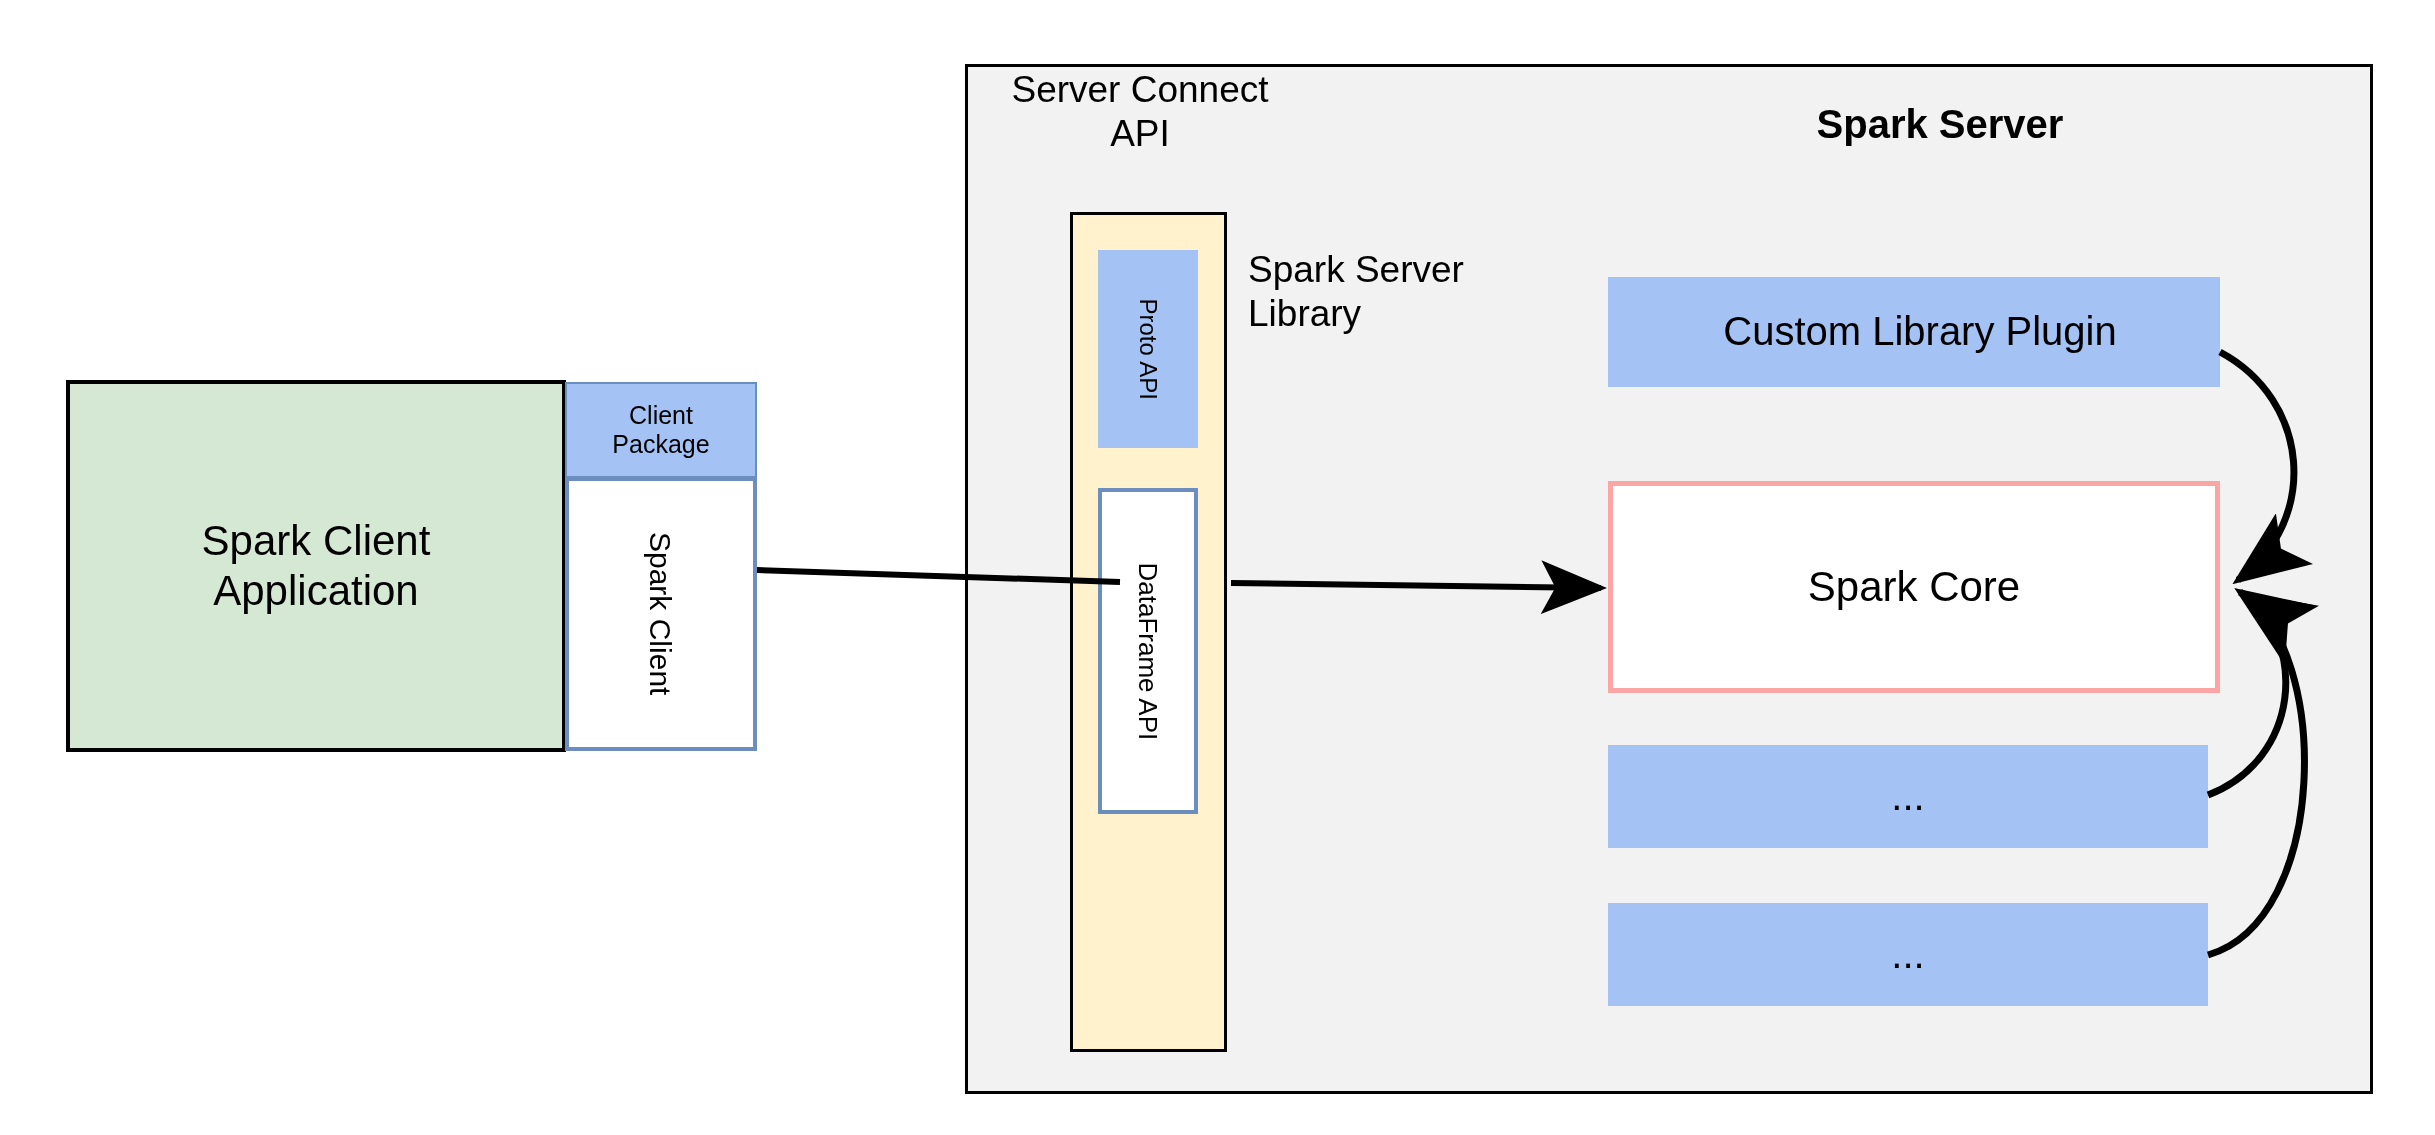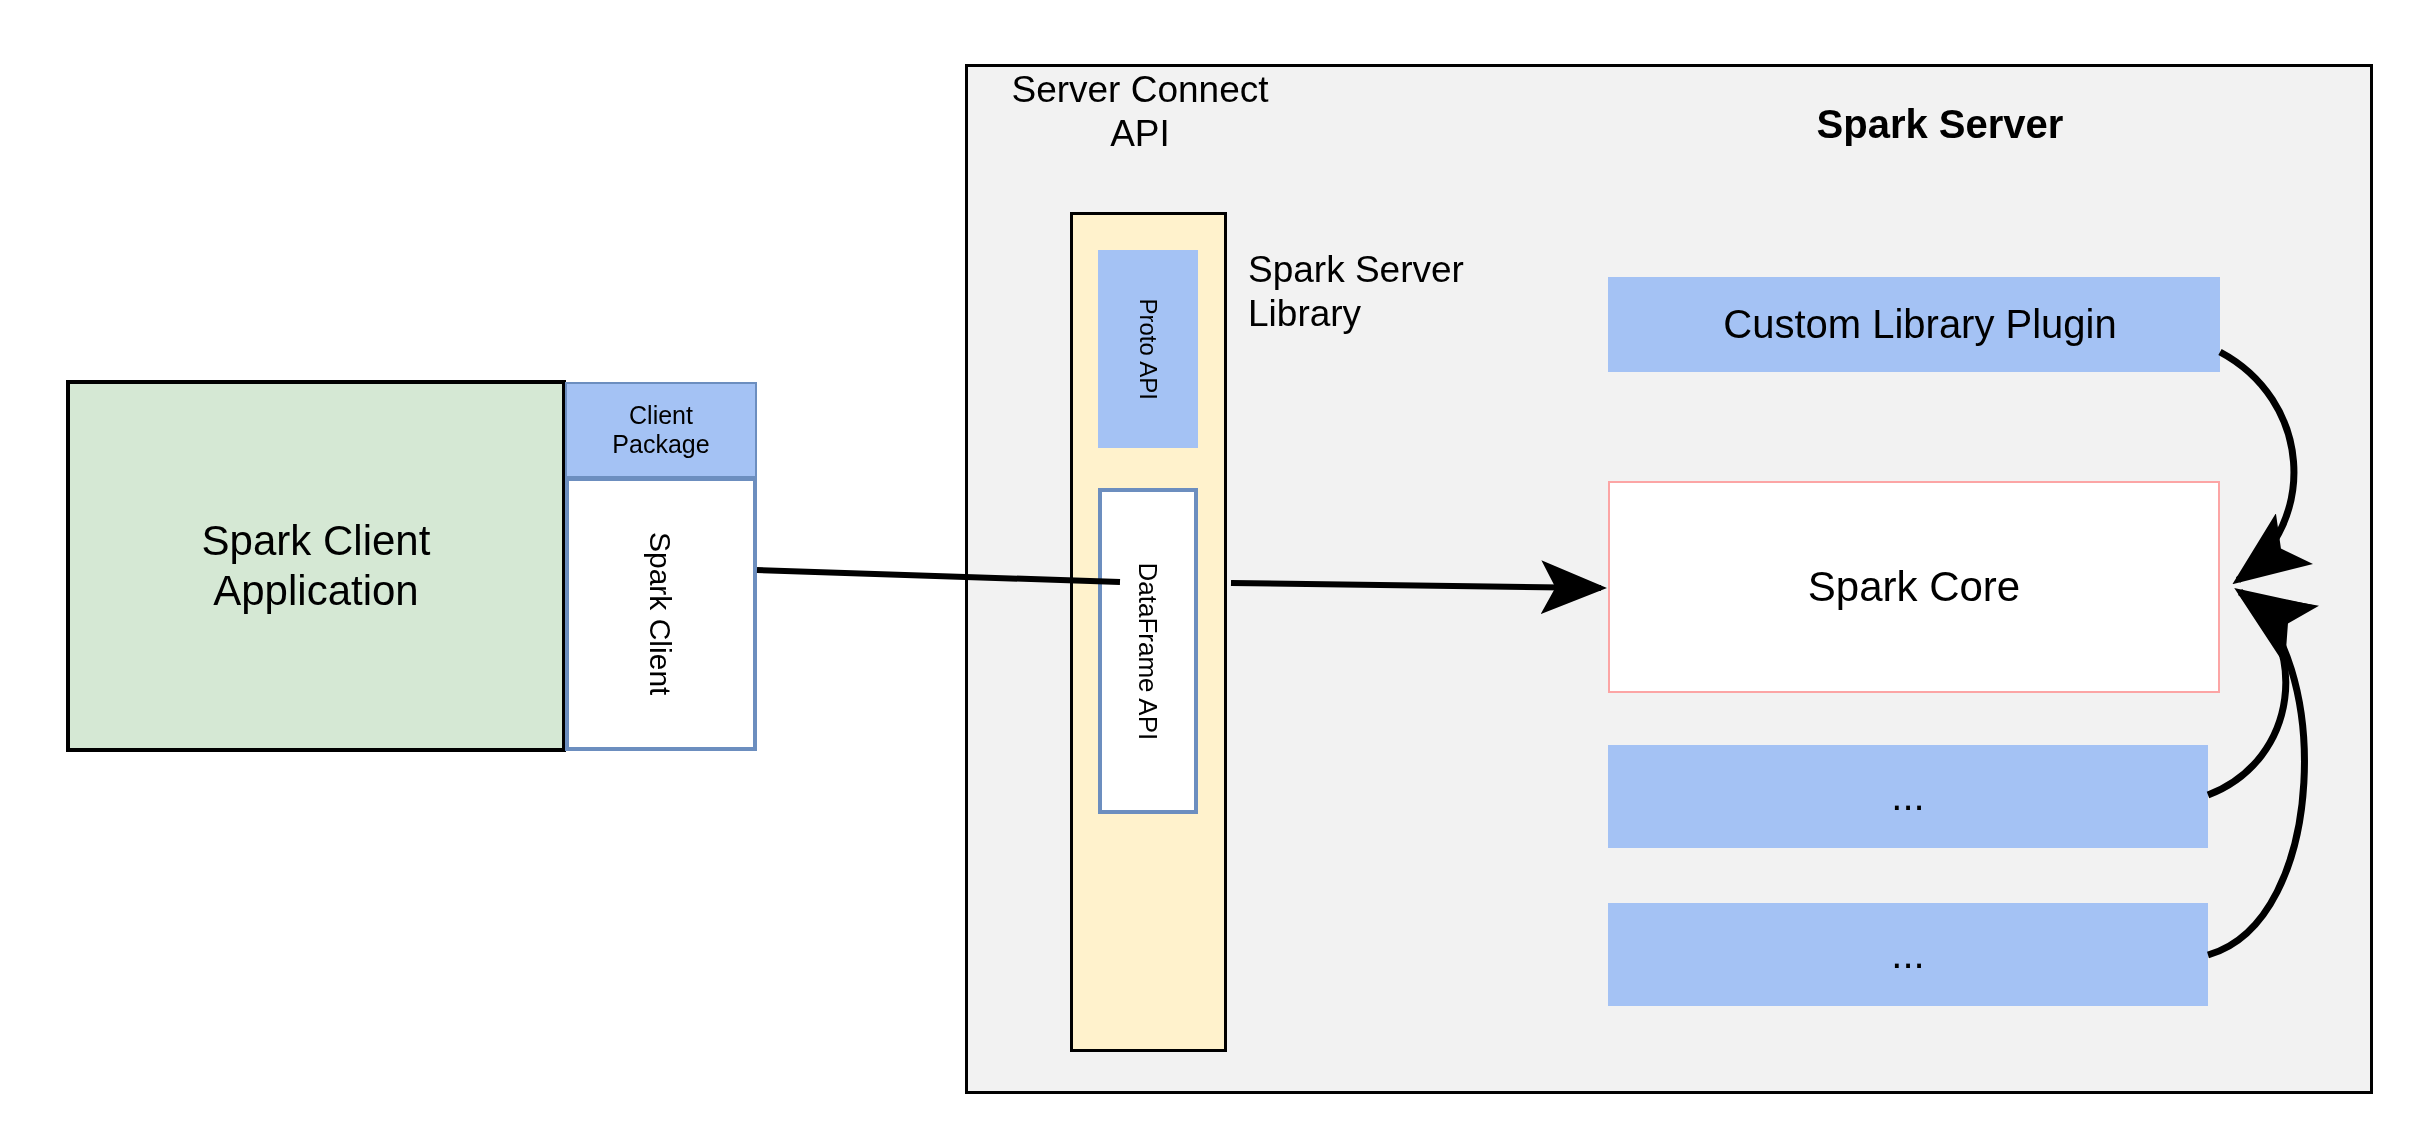--- a/index.html
+++ b/index.html
@@ -140,33 +140,33 @@
     top: 100px;
     width: 680px;
     font-size: 40px;
     font-weight: bold;
   }
 
   #custom-library-plugin {
     left: 1608px;
     top: 277px;
     width: 612px;
-    height: 95px;
+    height: 110px;
     background: #A4C2F4;
     font-size: 40px;
     padding-left: 12px;
   }
 
   #spark-core {
     left: 1608px;
     top: 481px;
     width: 612px;
     height: 212px;
     background: #FFFFFF;
-    border: 2px solid #fca5a5;
+    border: 5px solid #fca5a5;
     font-size: 42px;
   }
 
   #dots-box-1 {
     left: 1608px;
     top: 745px;
     width: 600px;
     height: 103px;
     background: #A4C2F4;
     font-size: 40px;

